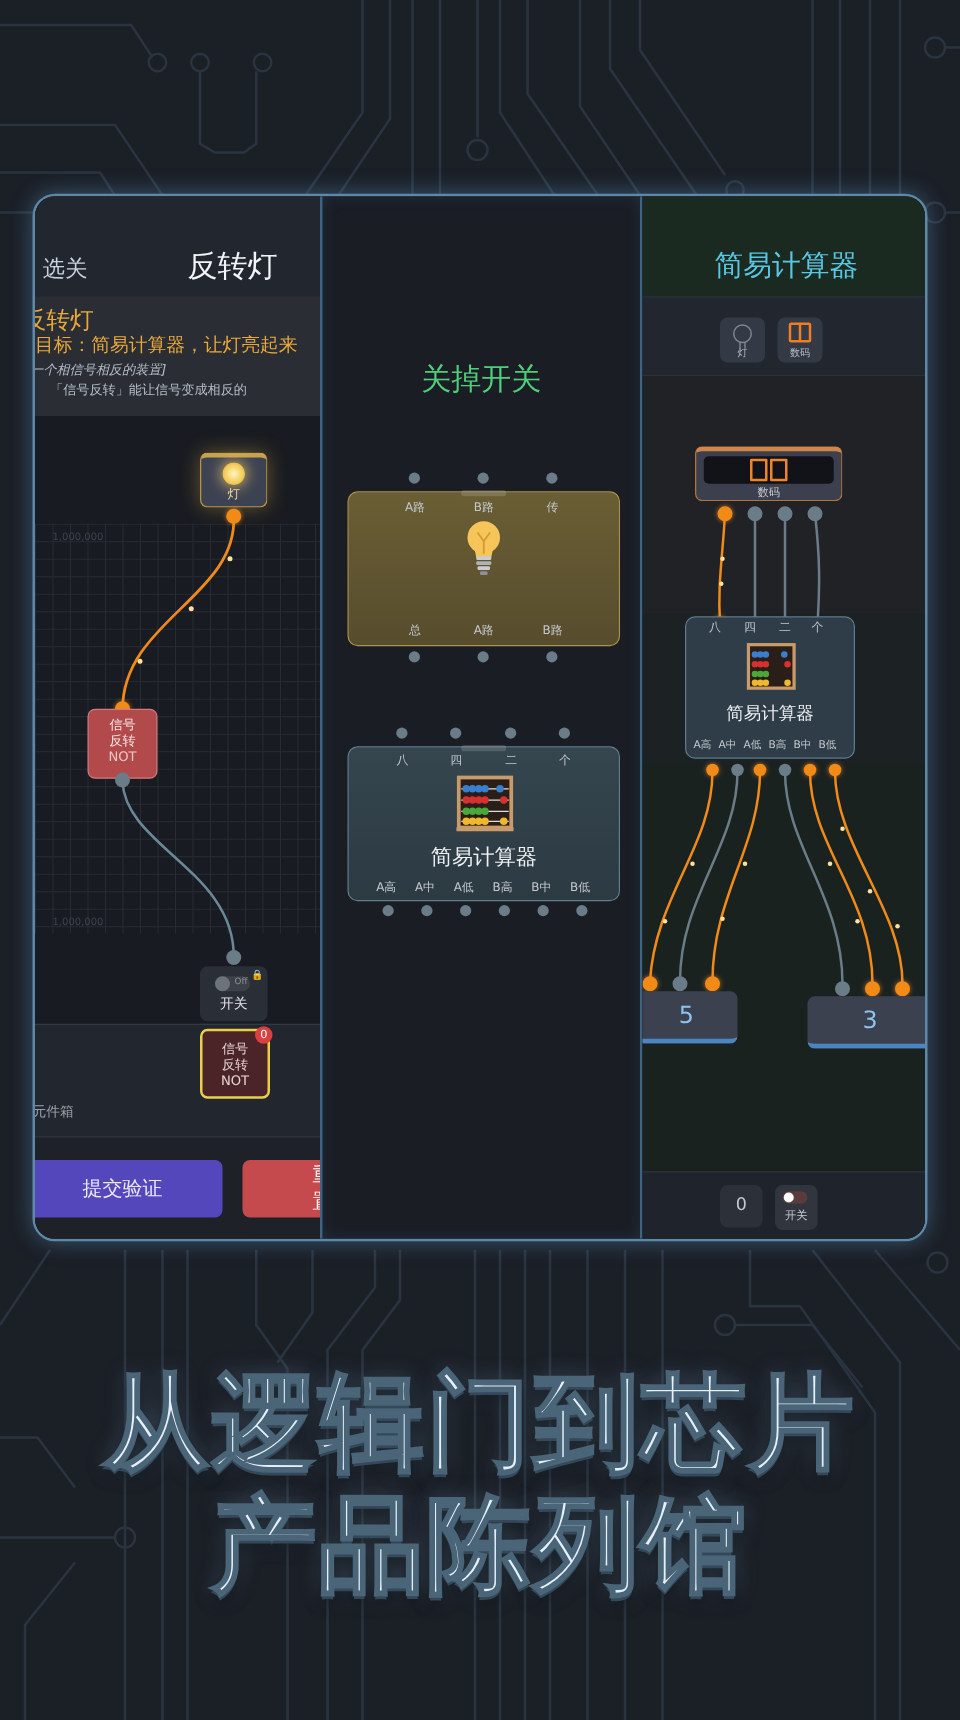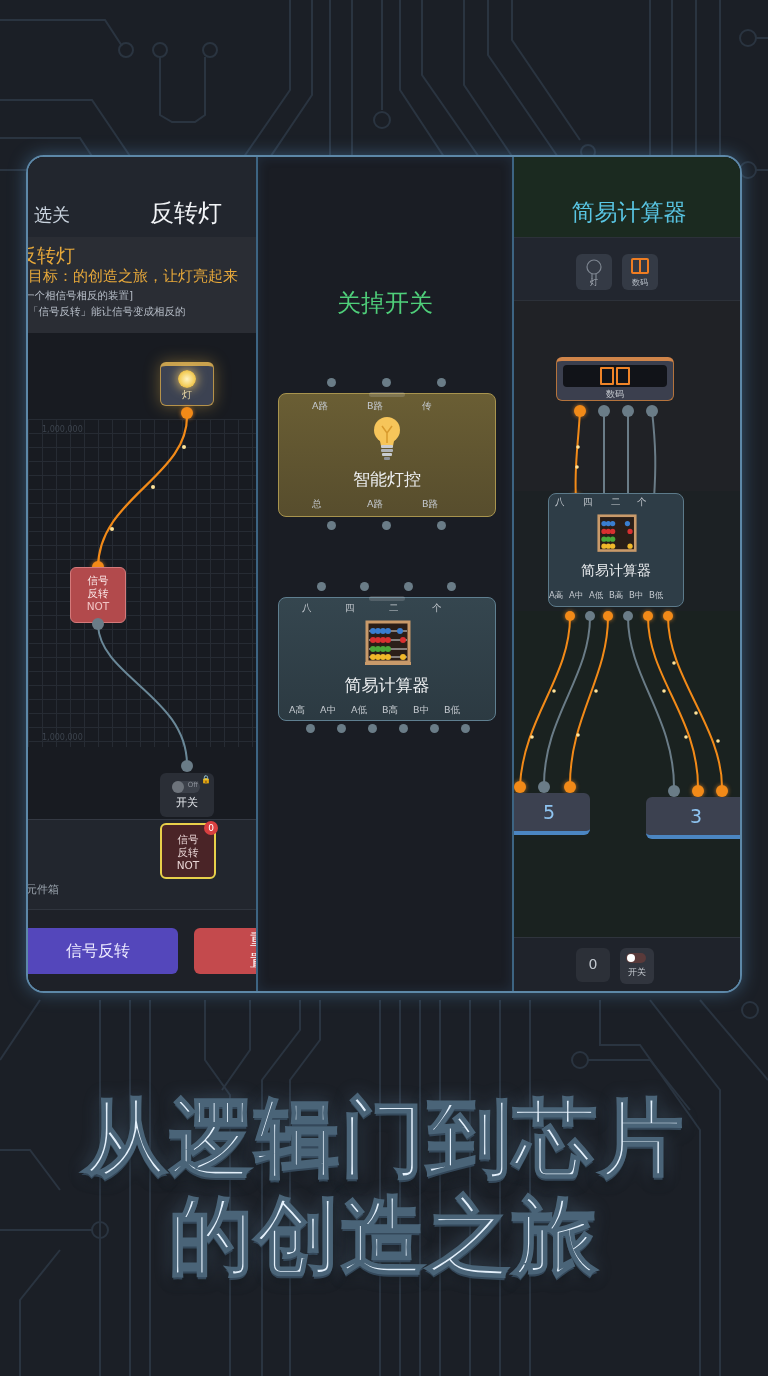--- a/index.html
+++ b/index.html
@@ -16,22 +16,22 @@
   }
 
   
   .panel-left { position: absolute; left: 0; top: 0; width: 228px; height: 100%; background: #1d2027; overflow: hidden; }
   .pl-header { position: absolute; left: 0; top: 0; width: 228px; height: 80px; background: #22262e; }
   .pl-back { position: absolute; left: 6px; top: 46px; font-size: 18px; color: #c9d3de; }
   .pl-title { position: absolute; left: 122px; top: 40px; font-size: 24px; color: #f2f4f7; }
   .pl-info { position: absolute; left: 0; top: 80px; width: 228px; height: 96px; background: #2a2d34; }
   .pl-level { position: absolute; left: -10px; top: 6px; font-size: 19px; color: #e8a93a; }
   .pl-goal { position: absolute; left: 0px; top: 30px; font-size: 15px; color: #e8a93a; white-space: nowrap; }
-  .pl-hint1 { position: absolute; left: -4px; top: 52px; font-size: 10.5px; color: #b7bec8; white-space: nowrap; }
-  .pl-hint2 { position: absolute; left: 0px; top: 68px; font-size: 10.5px; color: #b7bec8; white-space: nowrap; }
+  .pl-hint1 { position: absolute; left: -4px; top: 52px; font-size: 10.5px; color: #b7bec8; white-space: nowrap; font-style: italic; }
+  .pl-hint2 { position: absolute; left: 12px; top: 68px; font-size: 10.5px; color: #b7bec8; white-space: nowrap; }
   .pl-canvas { position: absolute; left: 0; top: 176px; width: 228px; height: 486px; background: #181b21; }
   .pl-grid {
     position: absolute; left: 0; top: 86px; width: 228px; height: 328px;
     background-image: linear-gradient(#262b33 1px, transparent 1px), linear-gradient(90deg, #262b33 1px, transparent 1px);
     background-size: 14px 14px;
   }
   .grid-coord { position: absolute; font-size: 8px; color: #3c434d; margin-left: 12px; }
   .pl-tray { position: absolute; left: 0; top: 662px; width: 228px; height: 90px; background: #22262e; border-top: 1px solid #343943; }
   .pl-tray-label { position: absolute; left: -2px; top: 62px; font-size: 11px; color: #9aa3ad; }
   .pl-actions { position: absolute; left: 0; top: 752px; width: 228px; height: 86px; background: #1e2128; border-top: 1px solid #30353e; }
@@ -80,21 +80,21 @@
   .panel-mid { position: absolute; left: 228px; top: 0; width: 258px; height: 100%; background: #1a1d24;
     border-left: 2px solid #3d6482; border-right: 2px solid #3d6482; box-shadow: inset 0 0 12px rgba(80,140,200,0.15); }
   .pm-title { position: absolute; left: 0; width: 100%; top: 130px; text-align: center; font-size: 24px; color: #4fcf7a; }
   .pm-sub { position: absolute; left: 0; width: 100%; top: 168px; text-align: center; font-size: 14px; color: #8e98a3; }
   .product {
     position: absolute; left: 20px; width: 218px; border-radius: 8px;
   }
   .product-lamp { top: 236px; height: 124px; background: linear-gradient(180deg,#6a5e34,#574d2d); border: 1.5px solid #a8944e; }
   .product-calc { top: 440px; height: 124px; background: linear-gradient(180deg,#35464f,#2c3a42); border: 1.5px solid #5f7f90; }
   .product-notch { position: absolute; left: 50%; margin-left: -18px; top: -2px; width: 36px; height: 5px; border-radius: 3px; background: rgba(255,255,255,0.15); }
-  .plabel { position: absolute; font-size: 9.5px; color: #c4c9cf; width: 40px; }
+  .plabel { position: absolute; font-size: 9.5px; color: #c4c9cf; width: 40px; text-align: center; }
   .product-name { position: absolute; left: 0; width: 100%; text-align: center; font-size: 17px; color: #eef0f2; }
   .bulb-icon { position: absolute; left: 93px; top: 22px; width: 30px; height: 46px; }
   .abacus-icon { position: absolute; left: 86px; top: 22px; width: 46px; height: 46px; }
 
   
   .panel-right { position: absolute; left: 486px; top: 0; width: 230px; height: 100%; background: #1e2227; overflow: hidden; }
   .pr-header { position: absolute; left: 0; top: 0; width: 230px; height: 80px; background: #1b2a20; }
   .pr-title { position: absolute; left: 0; width: 100%; top: 40px; text-align: center; font-size: 23px; color: #59c6e4; }
   .pr-toolbar { position: absolute; left: 0; top: 80px; width: 230px; height: 64px; background: #22262f; border-top: 1px solid #2c3139; border-bottom: 1px solid #2c3139; }
   .tool { position: absolute; top: 16px; width: 36px; height: 36px; border-radius: 6px; background: #343a45; }
@@ -204,21 +204,21 @@
 
 <div class="frame">
 
   <div class="panel-left">
     <div class="pl-header">
       <span class="pl-back">选关</span>
       <span class="pl-title">反转灯</span>
     </div>
     <div class="pl-info">
       <span class="pl-level">反转灯</span>
-      <span class="pl-goal">目标：的创造之旅，让灯亮起来</span>
+      <span class="pl-goal">目标：简易计算器，让灯亮起来</span>
       <span class="pl-hint1">一个相信号相反的装置]</span>
       <span class="pl-hint2">「信号反转」能让信号变成相反的</span>
     </div>
     <div class="pl-canvas">
       <div class="pl-grid"></div>
       <span class="grid-coord" style="left:2px;top:92px;">1,000,000</span>
       <span class="grid-coord" style="left:2px;top:400px;">1,000,000</span>
     </div>
 
     <svg class="wire-svg" width="228" height="838">
@@ -257,21 +257,21 @@
       <span class="pl-tray-label">元件箱</span>
     </div>
     <div class="tray-not">
       <span class="tray-badge">0</span>
       <div>信号</div>
       <div>反转</div>
       <div>NOT</div>
     </div>
 
     <div class="pl-actions">
-      <div class="btn-submit">信号反转</div>
+      <div class="btn-submit">提交验证</div>
       <div class="btn-reset">重置</div>
     </div>
   </div>
 
   <div class="panel-mid">
     <div class="pm-title">关掉开关</div>
 
     <span class="port port-off" style="left:69px;top:221px;width:9px;height:9px;"></span>
     <span class="port port-off" style="left:124px;top:221px;width:9px;height:9px;"></span>
     <span class="port port-off" style="left:179px;top:221px;width:9px;height:9px;"></span>
@@ -282,21 +282,20 @@
       <span class="plabel" style="left:143px;top:6px;">传</span>
       <svg class="bulb-icon" viewBox="0 0 30 46">
         <circle cx="15" cy="14" r="13" fill="#f6c55a"></circle>
         <path d="M7 20 Q15 28 23 20 L21 30 H9 Z" fill="#f6c55a"></path>
         <path d="M10 10 L15 17 L20 10 M15 17 V27" stroke="#d89a2e" stroke-width="1.5" fill="none"></path>
         <rect x="9" y="29" width="12" height="3" rx="1" fill="#c9ccd0"></rect>
         <rect x="9" y="33" width="12" height="3" rx="1" fill="#aeb2b7"></rect>
         <rect x="10" y="37" width="10" height="3" rx="1" fill="#c9ccd0"></rect>
         <rect x="12" y="41" width="6" height="3" rx="1" fill="#8d9197"></rect>
       </svg>
-      <span class="product-name" style="top:74px;">智能灯控</span>
       <span class="plabel" style="left:33px;top:104px;">总</span>
       <span class="plabel" style="left:88px;top:104px;">A路</span>
       <span class="plabel" style="left:143px;top:104px;">B路</span>
     </div>
     <span class="port port-off" style="left:69px;top:364px;width:9px;height:9px;"></span>
     <span class="port port-off" style="left:124px;top:364px;width:9px;height:9px;"></span>
     <span class="port port-off" style="left:179px;top:364px;width:9px;height:9px;"></span>
 
     <span class="port port-off" style="left:59px;top:425px;width:9px;height:9px;"></span>
     <span class="port port-off" style="left:102px;top:425px;width:9px;height:9px;"></span>
@@ -486,13 +485,13 @@
         <span class="foot-sw-track">
             <span class="foot-sw-knob"></span>
           </span>
         <span class="foot-sw-label">开关</span>
       </div>
     </div>
   </div>
 </div>
 
 <div class="headline headline-1">从逻辑门到芯片</div>
-<div class="headline headline-2">的创造之旅</div>
+<div class="headline headline-2">产品陈列馆</div>
 
 </body></html>

